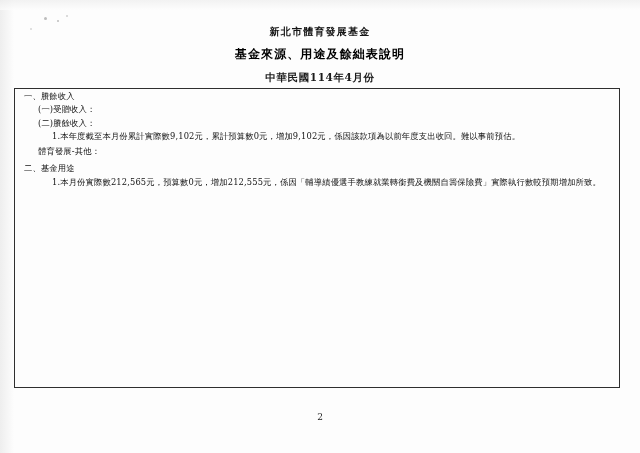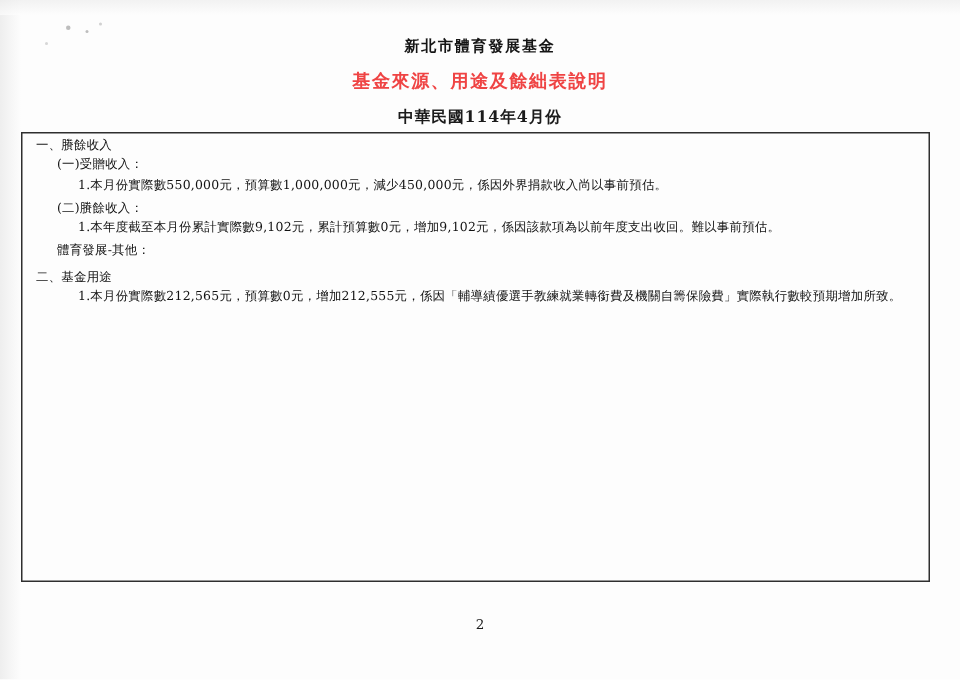--- a/index.html
+++ b/index.html
@@ -58,21 +58,21 @@
     font-weight: bold;
     letter-spacing: 1.2px;
     color: #151515;
     line-height: 1.1;
   }
   .doc-subtitle {
     font-family: "DejaVu Serif", serif;
     font-size: 12px;
     font-weight: bold;
     letter-spacing: 1.1px;
-    color: #ef4444;
+    color: #000000;
     margin-top: 11px;
     line-height: 1.1;
   }
   .doc-period {
     font-family: "DejaVu Serif", serif;
     font-size: 10.5px;
     font-weight: bold;
     letter-spacing: .6px;
     color: #1b1b1b;
     margin-top: 10px;
@@ -139,21 +139,20 @@
     <div class="doc-period">中華民國114年4月份</div>
   </div>
 
   <div class="content-box"></div>
 
   <div class="body-text">
 
     <div class="line sec-head">一、賸餘收入</div>
 
     <div class="line ind1">(一)受贈收入：</div>
-    <div class="line ind2">1.本月份實際數550,000元，預算數1,000,000元，減少450,000元，係因外界捐款收入尚以事前預估。</div>
 
     <div class="line ind1">(二)賸餘收入：</div>
     <div class="line ind2">1.本年度截至本月份累計實際數9,102元，累計預算數0元，增加9,102元，係因該款項為以前年度支出收回。難以事前預估。</div>
 
     <div class="line ind1">體育發展-其他：</div>
 
     <div class="line sec-head gap-sec">二、基金用途</div>
     <div class="line ind2">1.本月份實際數212,565元，預算數0元，增加212,555元，係因「輔導績優選手教練就業轉銜費及機關自籌保險費」實際執行數較預期增加所致。</div>
 
   </div>

